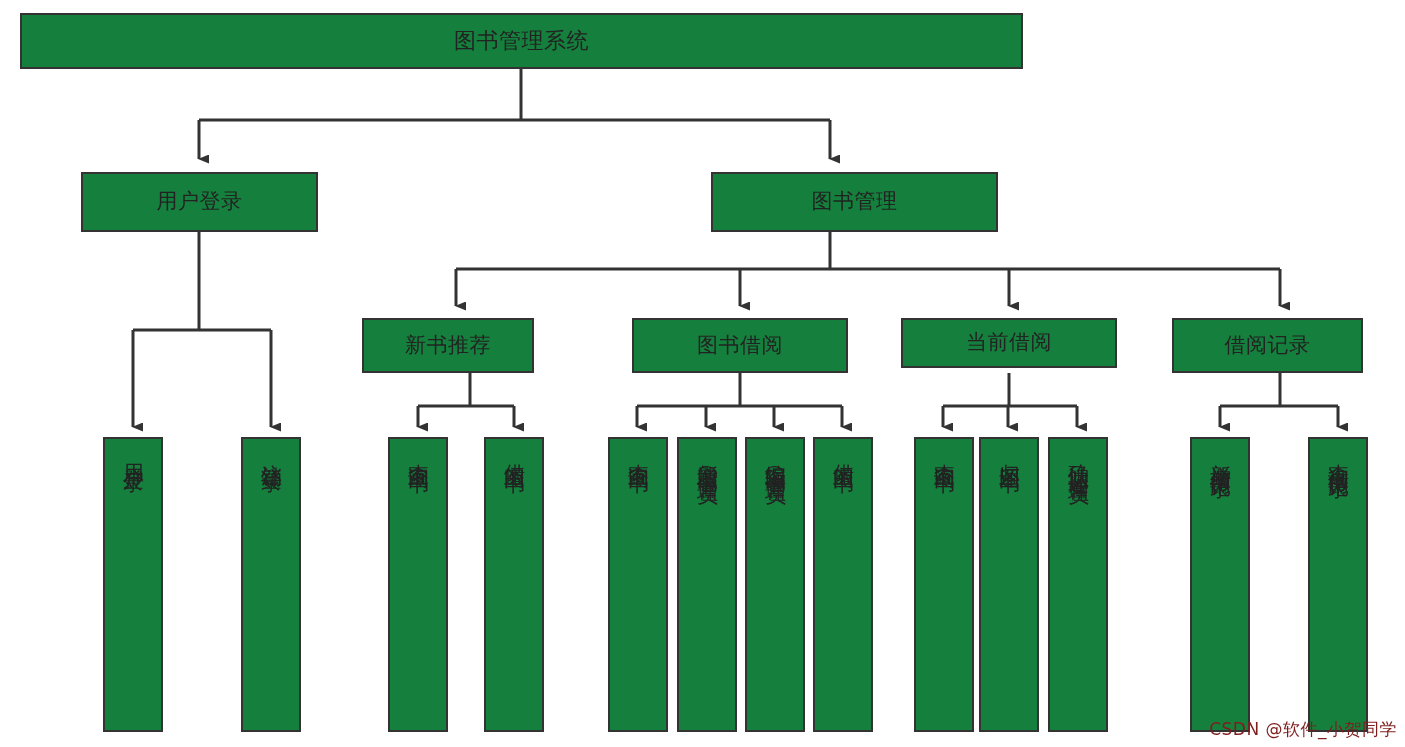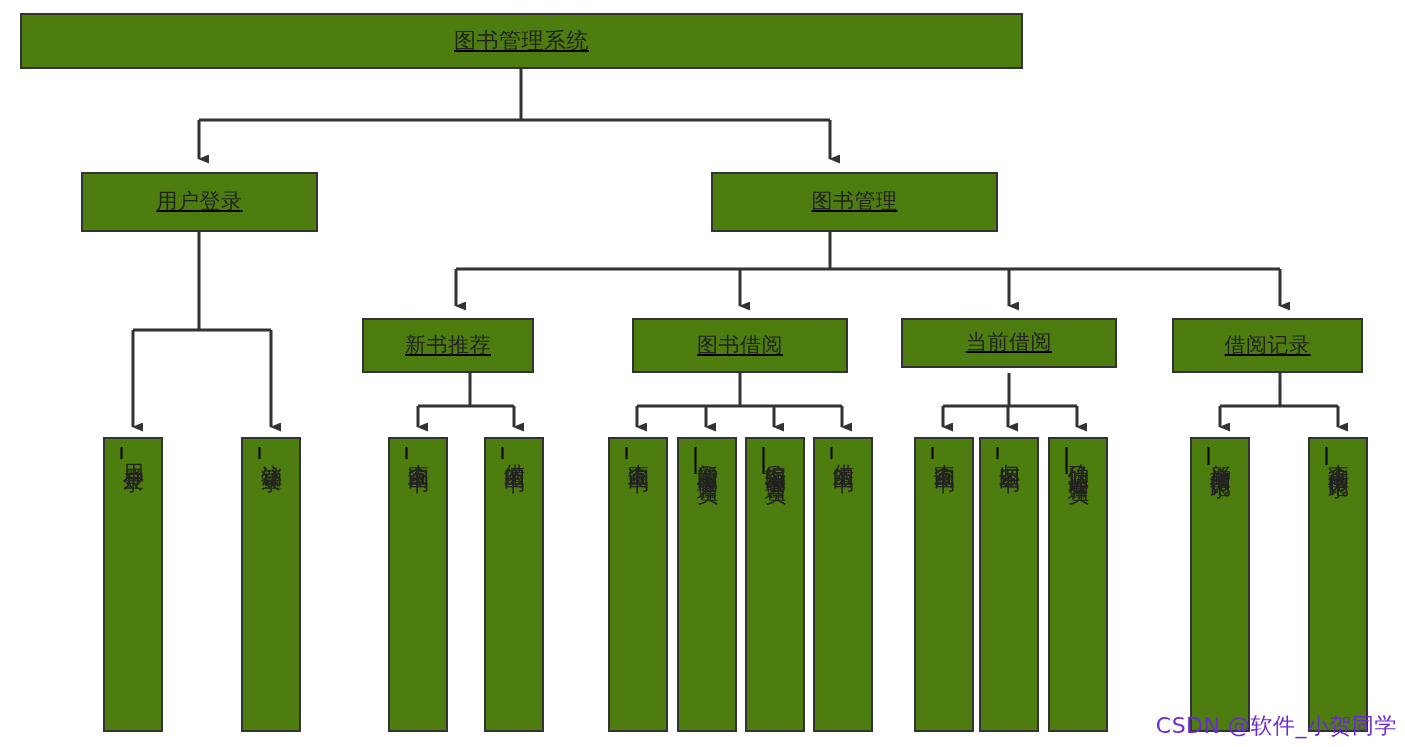--- a/index.html
+++ b/index.html
@@ -22,27 +22,26 @@
   svg#connectors {
     position: absolute;
     left: 0;
     top: 0;
     width: 1405px;
     height: 747px;
   }
   .node {
     position: absolute;
     box-sizing: border-box;
-    background: #4d7c0f;
+    background: #15803d;
     border: 2.5px solid #333333;
     display: flex;
     align-items: center;
     justify-content: center;
     overflow: hidden;
-    text-decoration: underline;
   }
   .node-label {
     color: #222222;
     line-height: 1.12;
     white-space: nowrap;
     text-align: center;
   }
   .node.horiz .node-label {
     font-size: 21px;
     letter-spacing: 0.5px;
@@ -60,22 +59,22 @@
     writing-mode: vertical-rl;
     text-orientation: upright;
     font-size: 21px;
     letter-spacing: 3px;
     line-height: 1;
   }
   .watermark {
     position: absolute;
     right: 8px;
     bottom: 6px;
-    font-size: 22px;
-    color: #6d28d9;
+    font-size: 17px;
+    color: #7f1d1d;
     white-space: nowrap;
     letter-spacing: 0.5px;
   }
 </style>
 </head>
 <body>
 
 <div id="diagram-root">
 
   <svg id="connectors" viewBox="0 0 1405 747" xmlns="http://www.w3.org/2000/svg">

